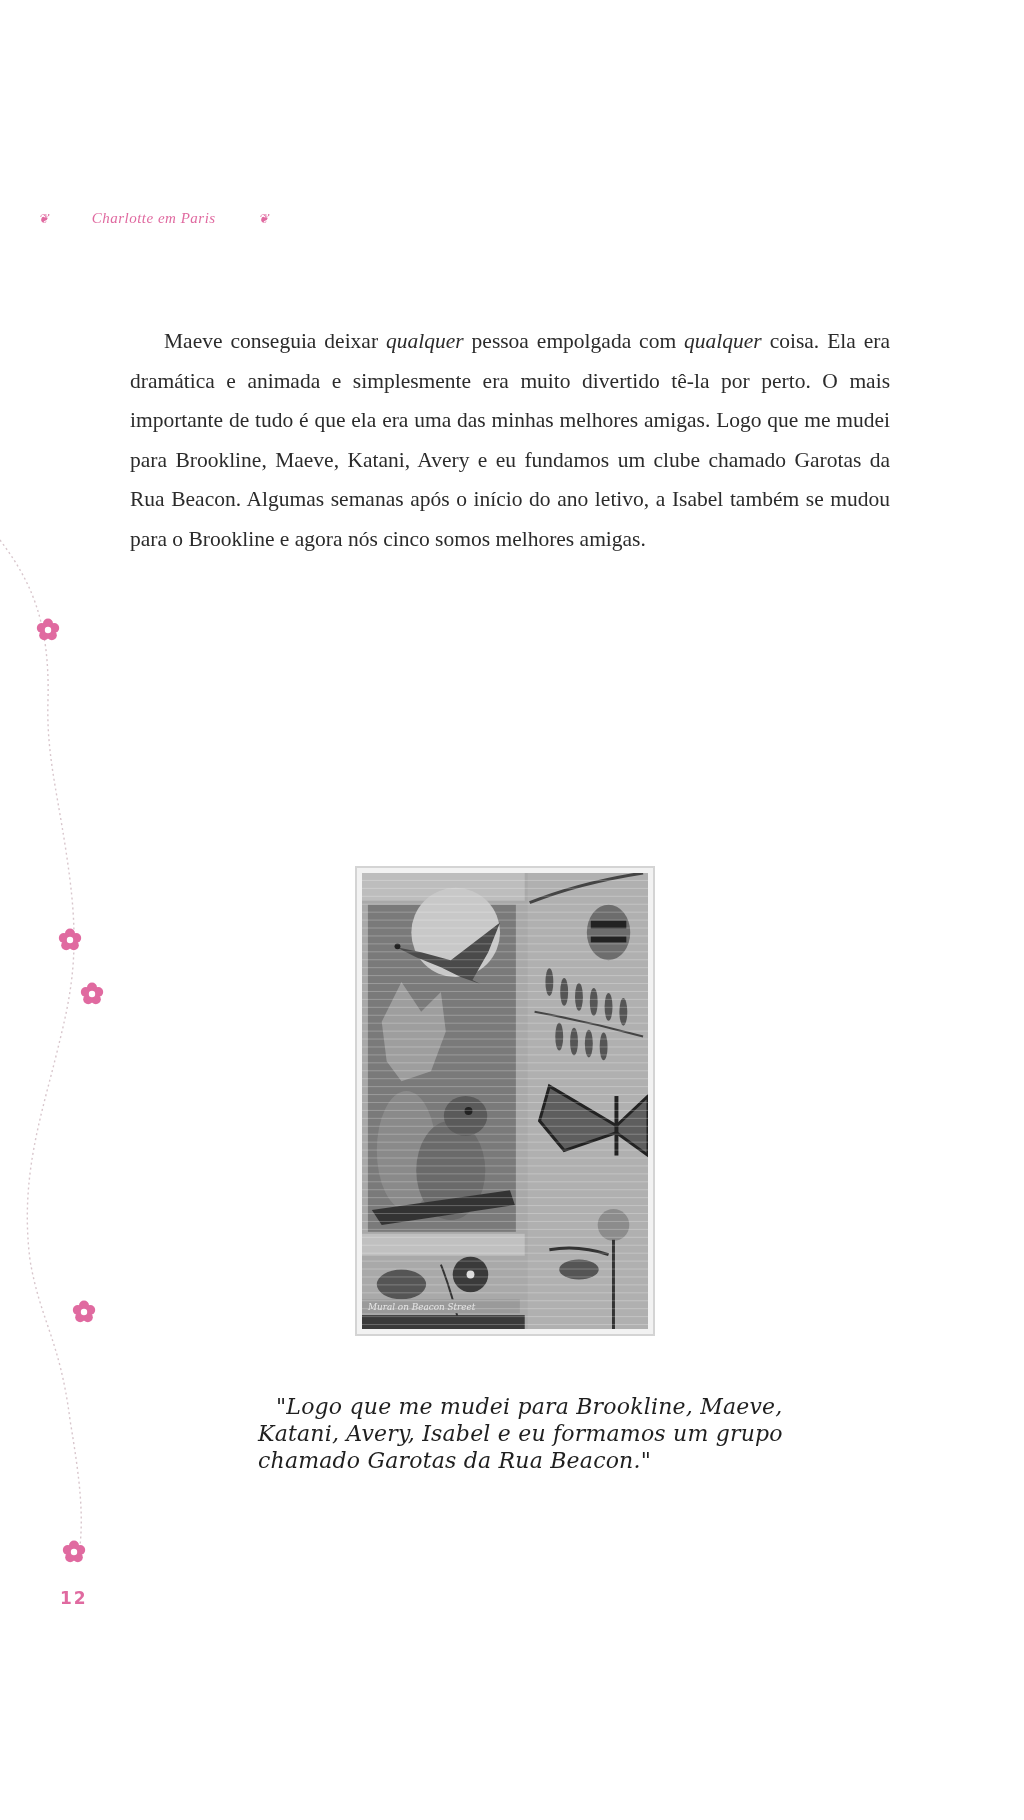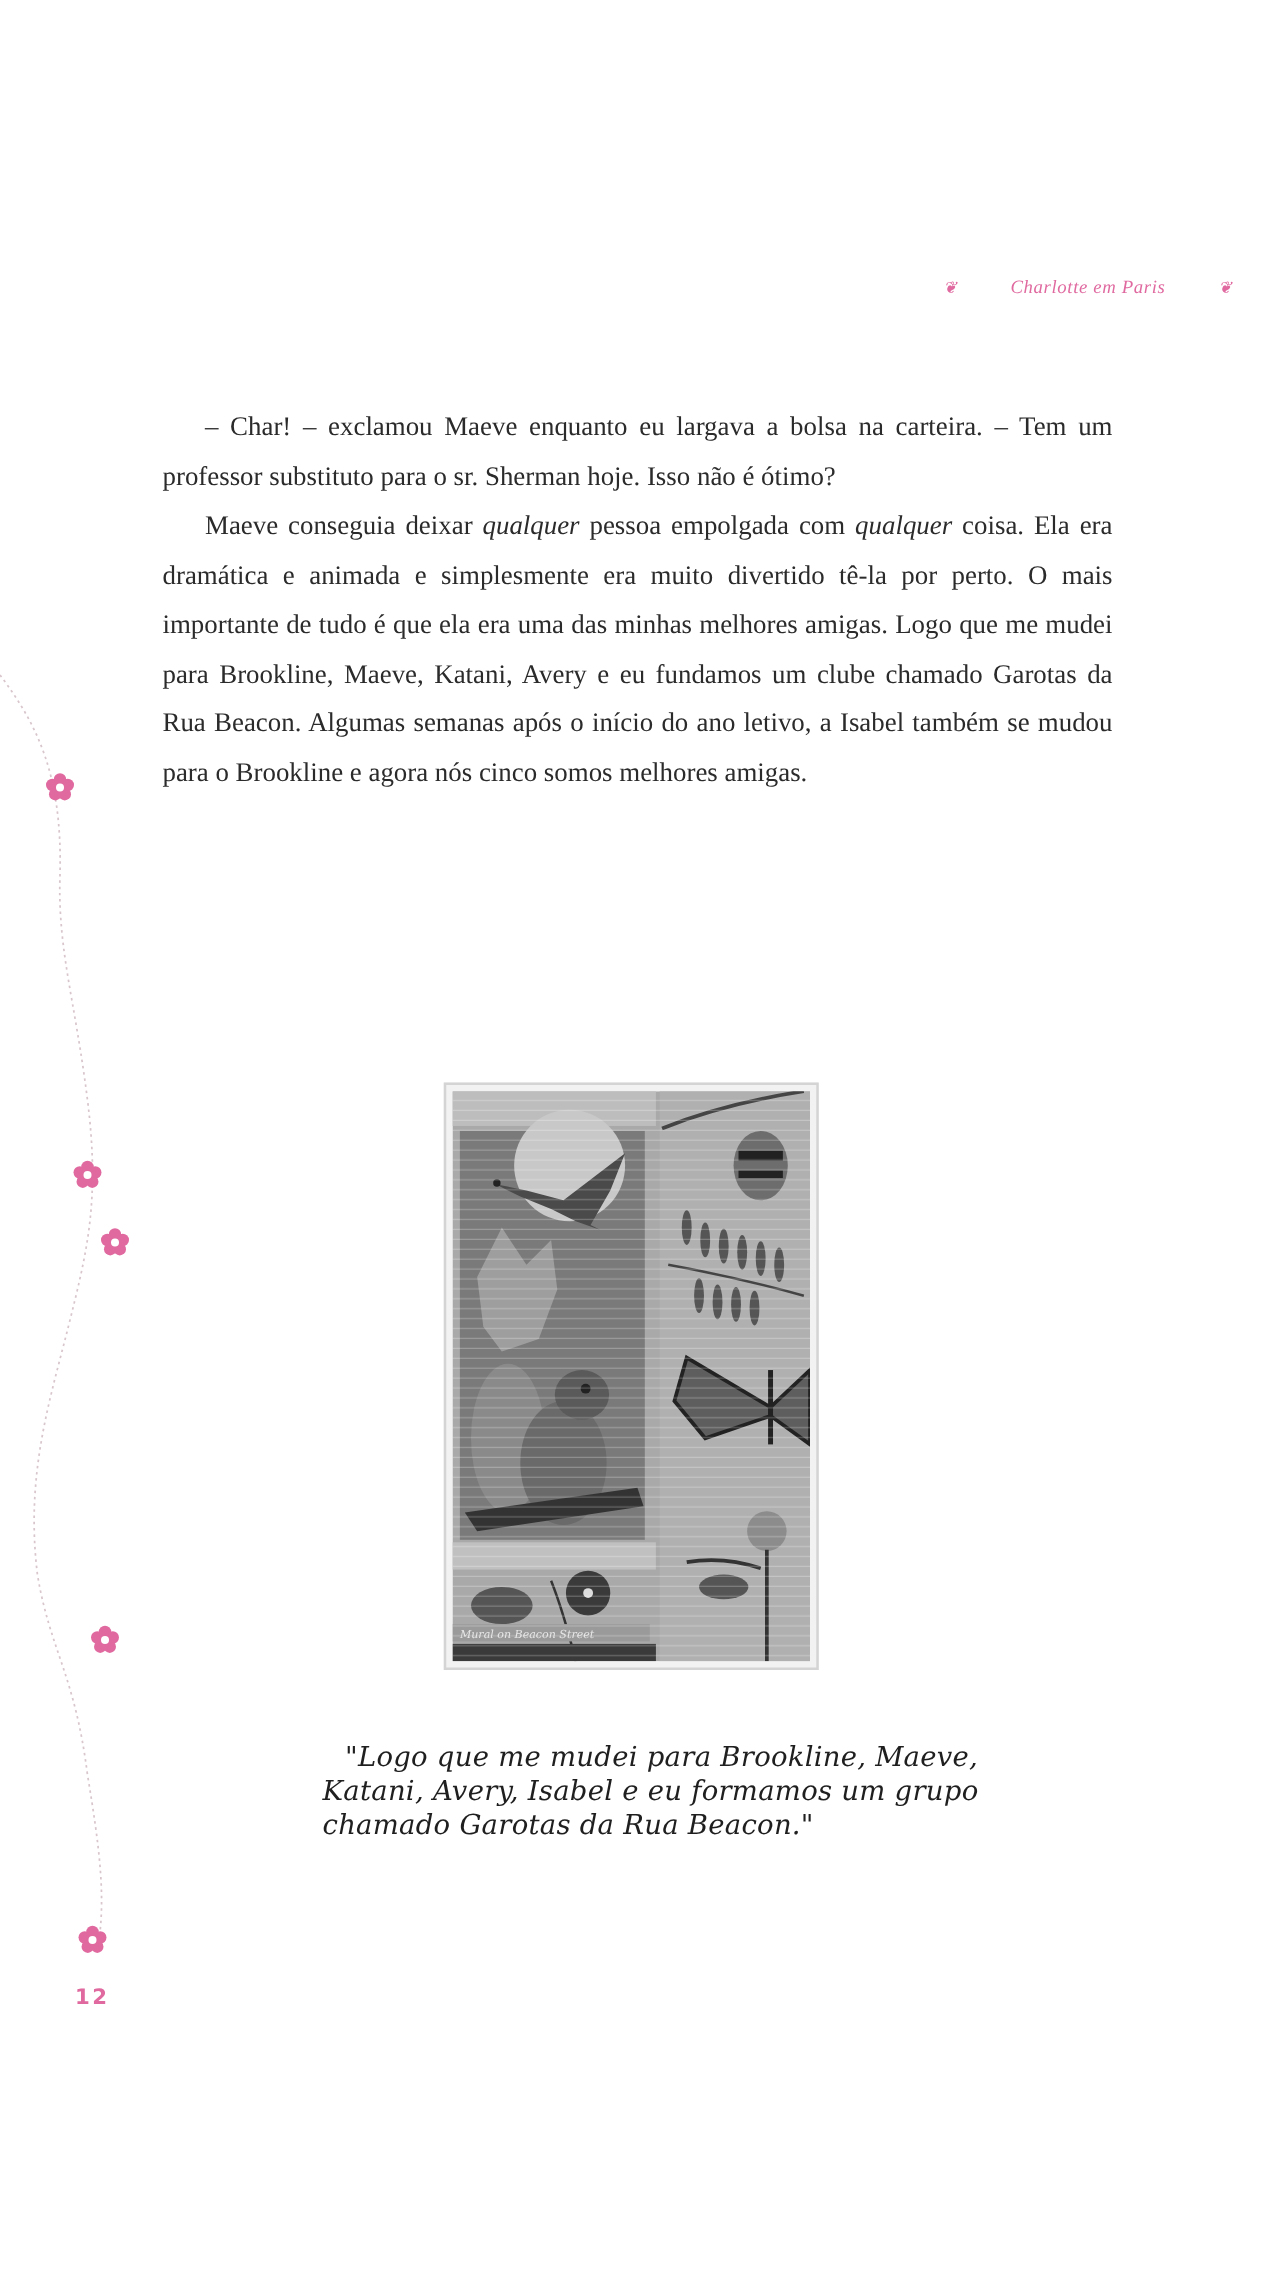--- a/index.html
+++ b/index.html
@@ -6,27 +6,26 @@
     body {
       width: 1024px; height: 1820px;
       background: #ffffff;
       position: relative;
       overflow: hidden;
       font-family: "DejaVu Serif", "Liberation Serif", serif;
       color: #2a2a2a;
     }
     .running-head {
       position: absolute; top: 210px; left: 0; width: 1024px;
-      text-align: right;
+      text-align: left;
       color: #e06aa0;
       font-family: "Liberation Serif", serif;
       font-style: italic;
       font-size: 15px;
       letter-spacing: 0.5px;
-      margin-top: 12px;
     }
     .running-head .orn { display: inline-block; margin: 0 38px; font-size: 13px; }
     .body-text {
       position: absolute; left: 130px; top: 322px; width: 760px;
       font-family: "Liberation Serif", serif;
       font-size: 21.5px;
       line-height: 39.5px;
       text-align: justify;
       color: #2b2b2b;
     }
@@ -136,21 +135,20 @@
   </svg>
 </div>
 
 <div class="running-head">
   <span class="orn">❦</span>
   <span>Charlotte em Paris</span>
   <span class="orn">❦</span>
 </div>
 
 <div class="body-text">
-  <p class="first">– Char! – exclamou Maeve enquanto eu largava a bolsa na carteira. – Tem um professor substituto para o sr. Sherman hoje. Isso não é ótimo?</p>
   <p><span>Maeve conseguia deixar </span><em>qualquer</em><span> pessoa empolgada com </span><em>qualquer</em><span> coisa. Ela era dramática e animada e simplesmente era muito divertido tê-la por perto. O mais importante de tudo é que ela era uma das minhas melhores amigas. Logo que me mudei para Brookline, Maeve, Katani, Avery e eu fundamos um clube chamado Garotas da Rua Beacon. Algumas semanas após o início do ano letivo, a Isabel também se mudou para o Brookline e agora nós cinco somos melhores amigas.</span></p>
 </div>
 
 <div class="figure">
   <svg viewBox="0 0 290 460" preserveAspectRatio="none">
     <defs>
       <pattern id="bricks" width="290" height="8" patternUnits="userSpaceOnUse">
         <rect width="290" height="8" fill="none"></rect>
         <line x1="0" y1="7.5" x2="290" y2="7.5" stroke="#ffffff" stroke-opacity="0.25" stroke-width="1"></line>
       </pattern>

